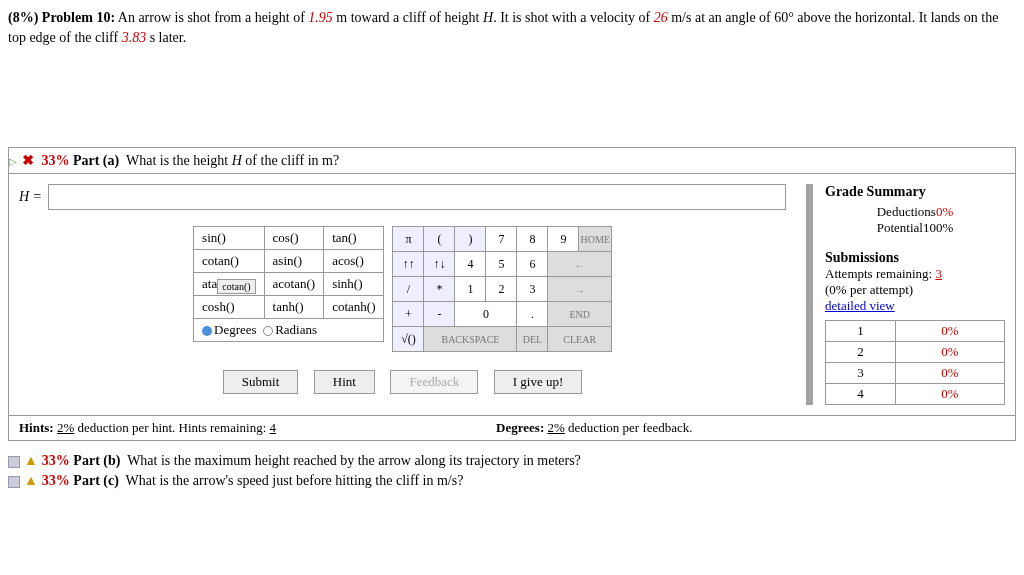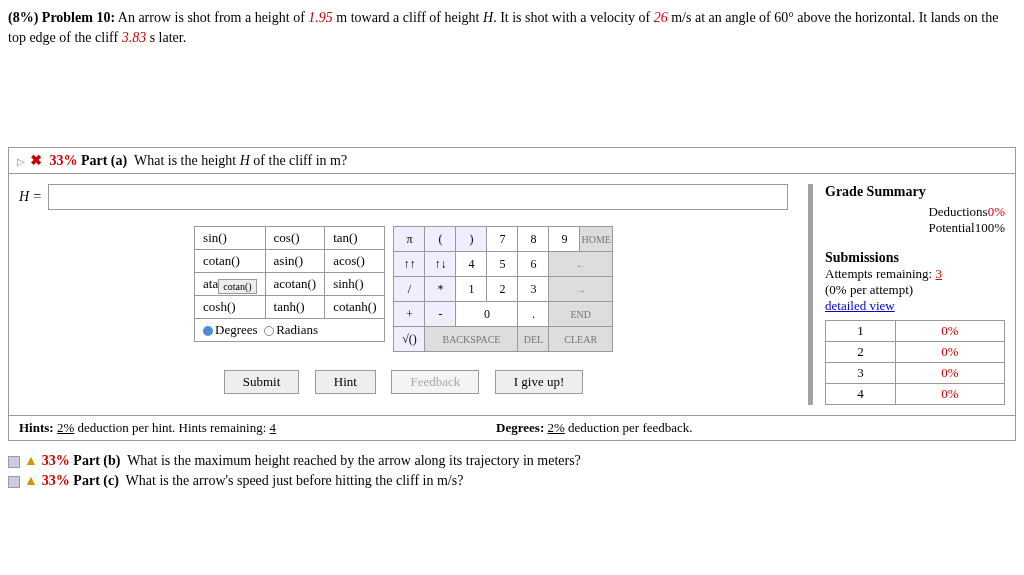--- a/index.html
+++ b/index.html
@@ -1,44 +1,44 @@
 <!DOCTYPE html>
 <html><head>
 <meta charset="utf-8">
 <style>
 body{font-family:"Times New Roman",serif;font-size:14px;margin:0;padding:8px;background:#fff;color:#000}
 .problem-text{margin-bottom:14px;line-height:1.4}
 .red{color:#c00;font-style:italic}
-.part-header{border:1px solid #999;padding:4px 8px;background:#fff;margin-top:100px}
+.part-header{border:1px solid #999;padding:4px 0;background:#fff;margin-top:100px}
 .part-header .play{color:#6a6;font-size:10px;margin-right:2px}
 .part-header .x{color:#c00;font-weight:bold;margin-right:4px}
 .pct{color:#c00;font-weight:bold}
 .answer-box{border:1px solid #999;border-top:none;padding:10px;background:#fff;display:flex;gap:20px}
 .left-col{flex:1}
-.right-col{width:180px;border-left:5px solid #a3a3a3;padding-left:12px}
+.right-col{width:180px;border-left:7px solid #a3a3a3;padding-left:12px}
 .eq-line{display:flex;align-items:center;margin-bottom:16px}
 .eq-line i{font-style:italic;margin-right:6px}
 .eq-input{flex:1;border:1px solid #999;padding:3px;height:18px}
 .keypad{display:flex;justify-content:center;gap:8px;margin-bottom:10px}
 .func-col{display:inline-block}
 .func-col table{border-collapse:collapse}
 .func-col td{border:1px solid #999;padding:3px 8px;text-align:left;font-size:13px;cursor:pointer;background:#fff}
 .func-col .tooltip{position:relative;background:#eee;border:1px solid #999;padding:1px 4px;font-size:10px;bottom:-2px}
 .num-col table{border-collapse:collapse}
 .num-col td{border:1px solid #999;width:28px;height:22px;text-align:center;font-size:12px;cursor:pointer;background:#fff}
 .num-col td.op{background:#eef}
 .num-col td.sys{background:#ddd;color:#777;font-size:10px}
 .angle-row td{text-align:left}
 .radio-dot{display:inline-block;width:10px;height:10px;border-radius:50%;background:#4a90d9;vertical-align:middle;margin-right:2px}
 .radio-empty{display:inline-block;width:8px;height:8px;border:1px solid #888;border-radius:50%;vertical-align:middle;margin-right:2px;background:#fff}
 .action-row{text-align:center;margin-top:10px}
 .action-row button{font-family:inherit;font-size:13px;padding:3px 18px;margin:8px 6px;border:1px solid #999;background:#eee;cursor:pointer}
 .action-row button.disabled{color:#aaa;background:#f4f4f4}
 .grade-title{font-weight:bold;margin-bottom:4px}
-.grade-row{display:flex;justify-content:flex-end;font-size:13px}
+.grade-row{display:flex;justify-content:center;font-size:13px}
 .grade-row .v{color:#c00}
 .sub-title{font-weight:bold;margin-top:14px}
 .sub-line{font-size:13px}
 .sub-line .rem{color:#c00;text-decoration:underline}
 .link{color:#00c;text-decoration:underline;cursor:pointer}
 .attempt-tbl{width:100%;border-collapse:collapse;margin-top:6px;font-size:13px}
 .attempt-tbl td{border:1px solid #999;padding:2px 6px;text-align:center}
 .hints-bar{border:1px solid #999;border-top:none;padding:4px 10px;font-size:13px;display:flex;gap:220px}
 .hints-bar .u{text-decoration:underline}
 .lower-parts{margin-top:10px;font-size:14px}

